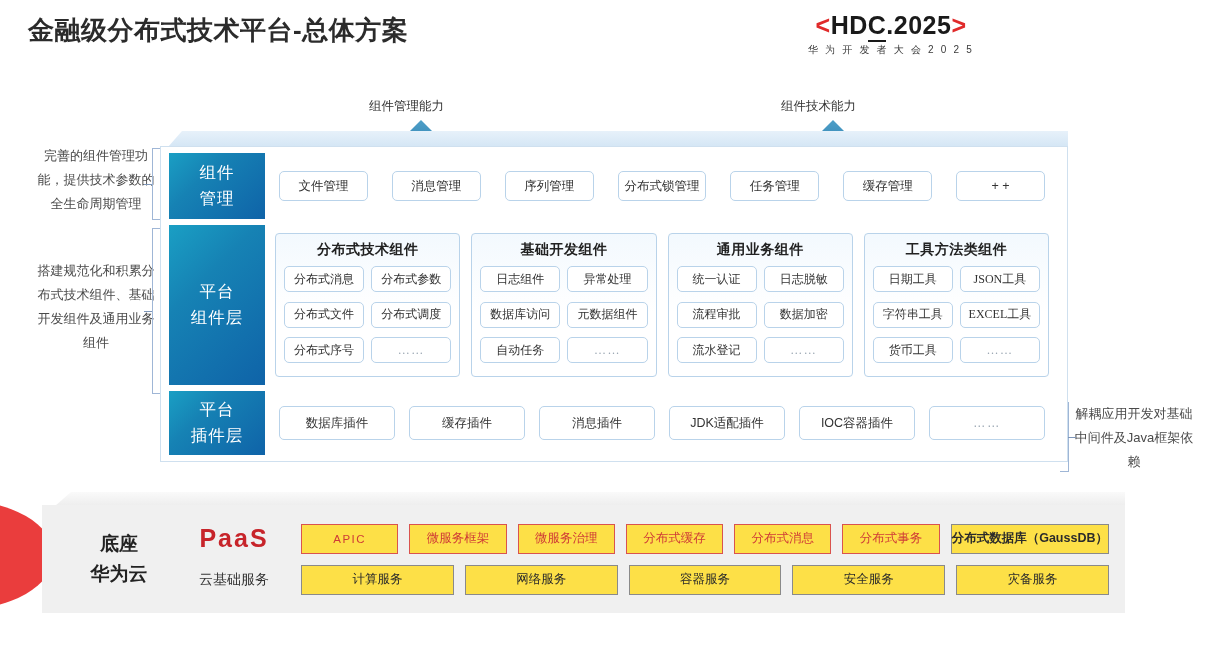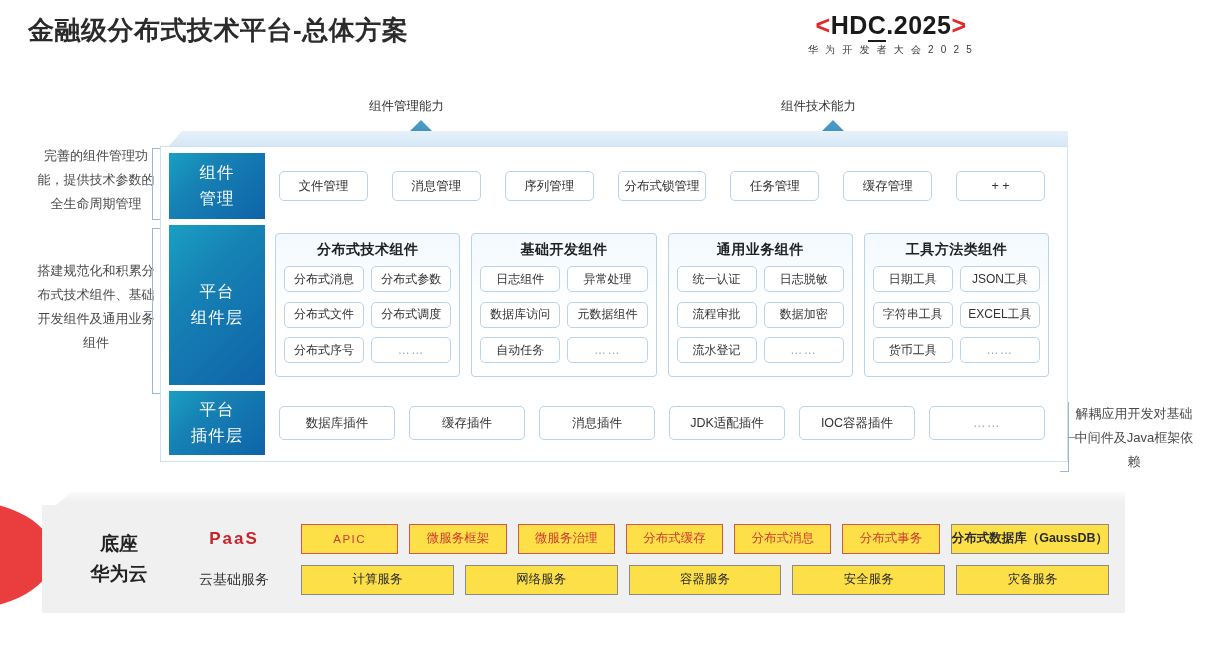--- a/index.html
+++ b/index.html
@@ -115,21 +115,21 @@
   .row-mgmt .pill { height: 30px; flex: 1 1 0; }
 
   
   .row-comp { height: 160px; }
   .row-comp .layer-body { gap: 11px; padding: 8px 10px; align-items: stretch; }
   .group {
     flex: 1 1 0;
     border: 1px solid #b9d3ea; border-radius: 4px;
     background: linear-gradient(180deg,#f3f9fe 0%, #ffffff 55%);
     padding: 7px 8px 8px 8px;
-    display: flex; flex-direction: column;
+    display: flex; flex-direction: column; font-family: Liberation Serif, serif;
   }
   .group-title {
     font-size: 14px; font-weight: bold; color: #222;
     text-align: center; margin-bottom: 7px; letter-spacing: .5px;
   }
   .group-grid {
     flex: 1 1 auto;
     display: grid; grid-template-columns: 1fr 1fr;
     gap: 5px 7px;
   }
@@ -158,21 +158,21 @@
     flex: 0 0 118px; text-align: center;
     font-size: 19px; font-weight: bold; color: #222; line-height: 1.6;
   }
   .base-rows { flex: 1 1 auto; }
   .base-row { display: flex; align-items: center; gap: 11px; }
   .base-row + .base-row { margin-top: 11px; }
   .base-row-label {
     flex: 0 0 112px; text-align: center; white-space: nowrap;
   }
   .base-row-label.paas {
-    font-size: 17px; font-weight: bold; color: #c7242a; letter-spacing: 2px;
+    font-size: 25px; font-weight: bold; color: #c7242a; letter-spacing: 2px;
   }
   .base-row-label.cloud { font-size: 14px; color: #333; }
   .chip {
     flex: 1 1 0; height: 30px; background: #fde047;
     display: flex; align-items: center; justify-content: center;
     font-size: 12.5px; white-space: nowrap;
   }
   .chip.red { border: 1.5px solid #d9534f; color: #cf3b36; }
   .chip.gray { border: 1.4px solid #8a8a8a; color: #2b2b2b; }
   .chip.apic { letter-spacing: 1.5px; font-size: 11.5px; }

